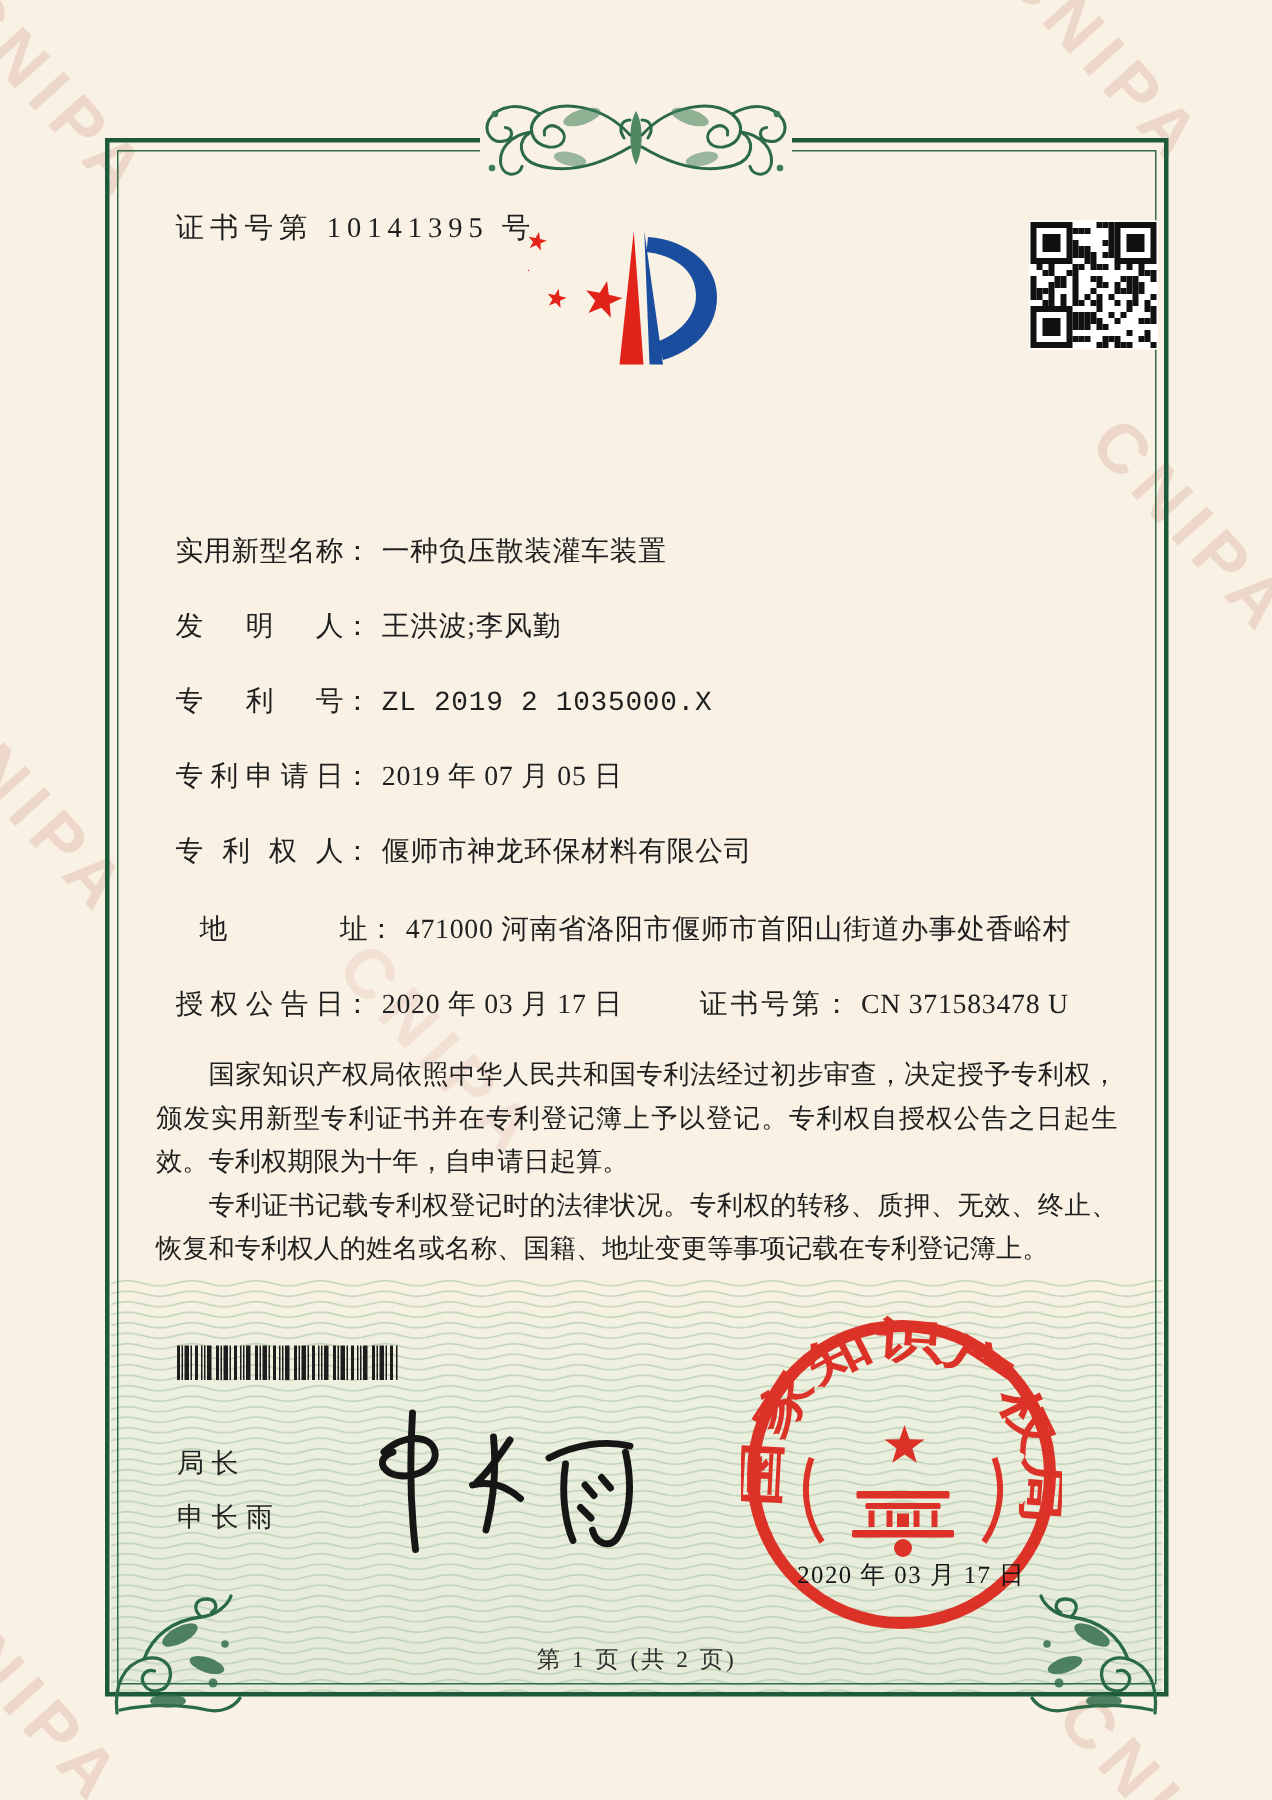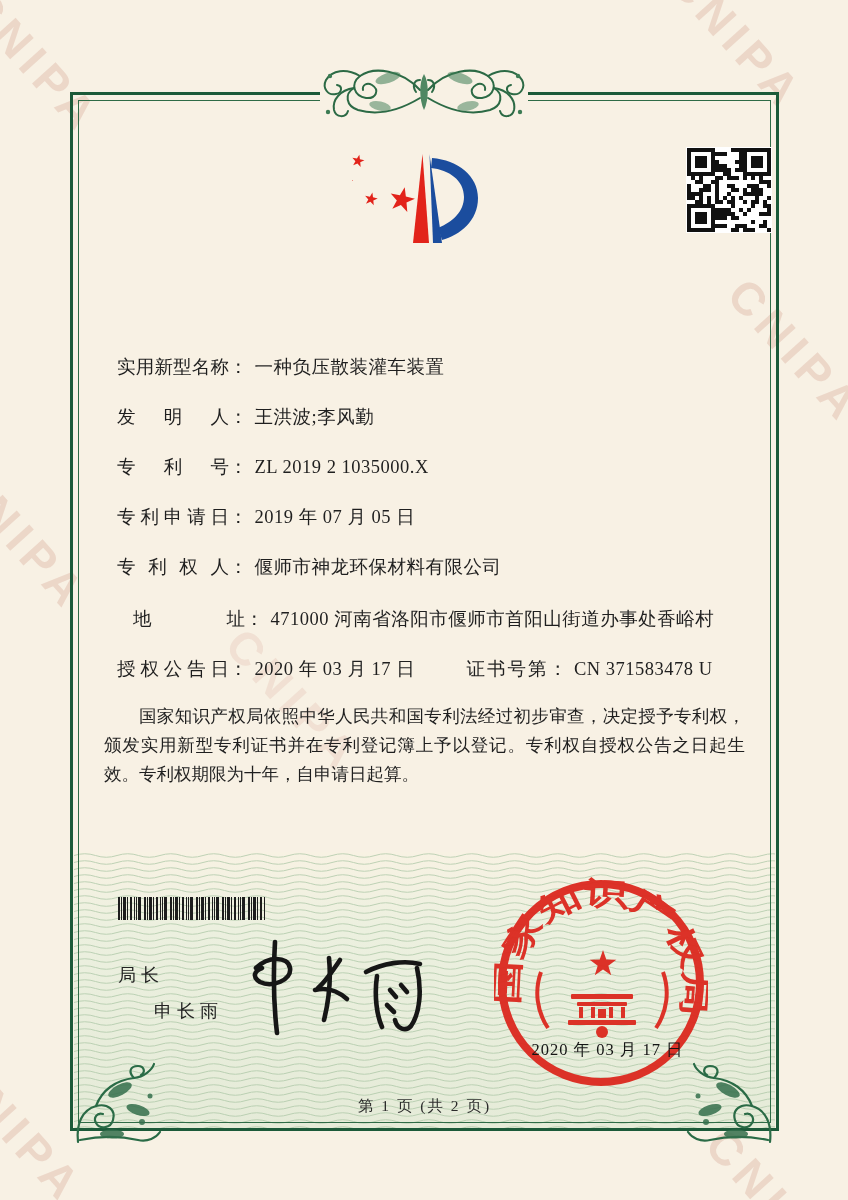--- a/index.html
+++ b/index.html
@@ -58,21 +58,21 @@
     display:flex; align-items:stretch;
   }
   .barcode div { background:#1d1d1d; }
   .barcode .gap { background:transparent; }
   .director-title, .director-name {
     position:absolute; left:118px;
     font-family:Liberation Serif, serif;
     font-size:18px; letter-spacing:5px; color:#222;
   }
   .director-title { top:963px; }
-  .director-name { top:999px;margin-left:36px; }
+  .director-name { top:999px; }
   .signature { position:absolute; left:228px; top:930px; }
   .seal { position:absolute; left:494px; top:876px; opacity:0.94; }
   .seal-date {
     position:absolute; left:505px; top:1039px; width:205px;
     text-align:center; font-size:16.5px; letter-spacing:1px;
     color:#151515; z-index:6;
   }
   .page-indicator {
     position:absolute; left:70px; top:1096px; width:709px;
     text-align:center; font-size:15.5px; letter-spacing:2px; color:#2c2c2c;
@@ -171,20 +171,21 @@
     </g>
     <g fill="#346f4c" opacity="0.85">
       <ellipse cx="48" cy="28" rx="13" ry="5.5" transform="rotate(-28 48 28)"></ellipse>
       <ellipse cx="66" cy="48" rx="12" ry="5" transform="rotate(18 66 48)"></ellipse>
       <ellipse cx="40" cy="72" rx="12" ry="4.5"></ellipse>
       <circle cx="70" cy="60" r="3"></circle>
         <circle cx="78" cy="34" r="2.5"></circle>
     </g>
   </svg>
 
+  <div class="cert-no">证书号第 10141395 号</div>
 
   <svg style="position:absolute; left:352px; top:142px;" width="140" height="112" viewBox="0 0 140 112">
     <g fill="#e2231a">
       <path id="star" d="M0,-1 L0.235,-0.324 L0.951,-0.309 L0.380,0.124 L0.588,0.809 L0,0.4 L-0.588,0.809 L-0.380,0.124 L-0.951,-0.309 L-0.235,-0.324 Z" transform="translate(50,58) scale(13) rotate(12)"></path>
       <use href="#star" transform="translate(-1,-26) scale(0.33)"></use>
       <use href="#star" transform="translate(-19,-10) scale(0.5)"></use>
       <use href="#star" transform="translate(-29,11) scale(0.48)"></use>
       <use href="#star" transform="translate(-7,27) scale(0.52)"></use>
       <path d="M70.5,12 L61,101 L77,101 Z"></path>
     </g>
@@ -344,39 +345,40 @@
     </div>
 
 
   <div class="fields">
     <div class="frow" style="top:0;">
       <span class="flabel">实用新型名称</span><span class="fcolon">：</span><span class="fvalue">一种负压散装灌车装置</span>
     </div>
     <div class="frow" style="top:50px;">
       <span class="flabel">发明人</span><span class="fcolon">：</span><span class="fvalue">王洪波;李风勤</span>
     </div>
-    <div class="frow" style="top:100px;">
+    <div class="frow" style="top:100px;font-family:Liberation Mono, monospace;">
       <span class="flabel">专利号</span><span class="fcolon">：</span><span class="fvalue">ZL 2019 2 1035000.X</span>
     </div>
     <div class="frow" style="top:150px;">
       <span class="flabel">专利申请日</span><span class="fcolon">：</span><span class="fvalue">2019 年 07 月 05 日</span>
     </div>
     <div class="frow" style="top:200px;">
       <span class="flabel">专利权人</span><span class="fcolon">：</span><span class="fvalue">偃师市神龙环保材料有限公司</span>
     </div>
     <div class="frow" style="top:252px;margin-left:16px;">
       <span class="flabel">地址</span><span class="fcolon">：</span><span class="fvalue">471000 河南省洛阳市偃师市首阳山街道办事处香峪村</span>
     </div>
     <div class="frow" style="top:302px;">
       <span class="flabel">授权公告日</span><span class="fcolon">：</span><span class="fvalue fvalue-fixed">2020 年 03 月 17 日</span><span class="flabel2">证书号第</span><span class="fcolon">：</span><span class="fvalue">CN 371583478 U</span>
     </div>
   </div>
 
   <div class="paras">
     <p>国家知识产权局依照中华人民共和国专利法经过初步审查，决定授予专利权，颁发实用新型专利证书并在专利登记簿上予以登记。专利权自授权公告之日起生效。专利权期限为十年，自申请日起算。</p>
+    <p>专利证书记载专利权登记时的法律状况。专利权的转移、质押、无效、终止、恢复和专利权人的姓名或名称、国籍、地址变更等事项记载在专利登记簿上。</p>
   </div>
 
   <div class="barcode">
       <div style="width:2px"></div>
       <div class="gap" style="width:1px"></div>
       <div style="width:1px"></div>
       <div class="gap" style="width:1px"></div>
       <div style="width:3px"></div>
       <div class="gap" style="width:1px"></div>
       <div style="width:1px"></div>

